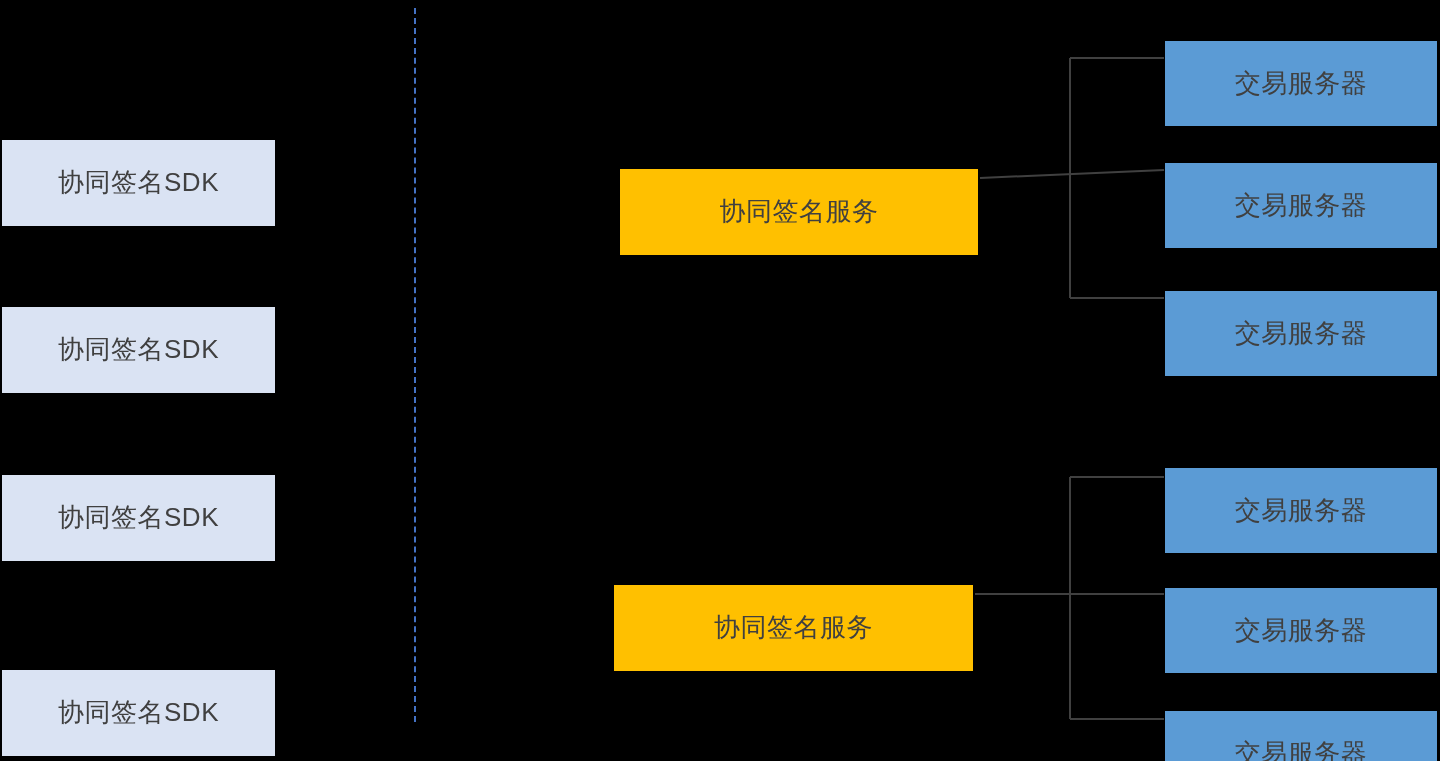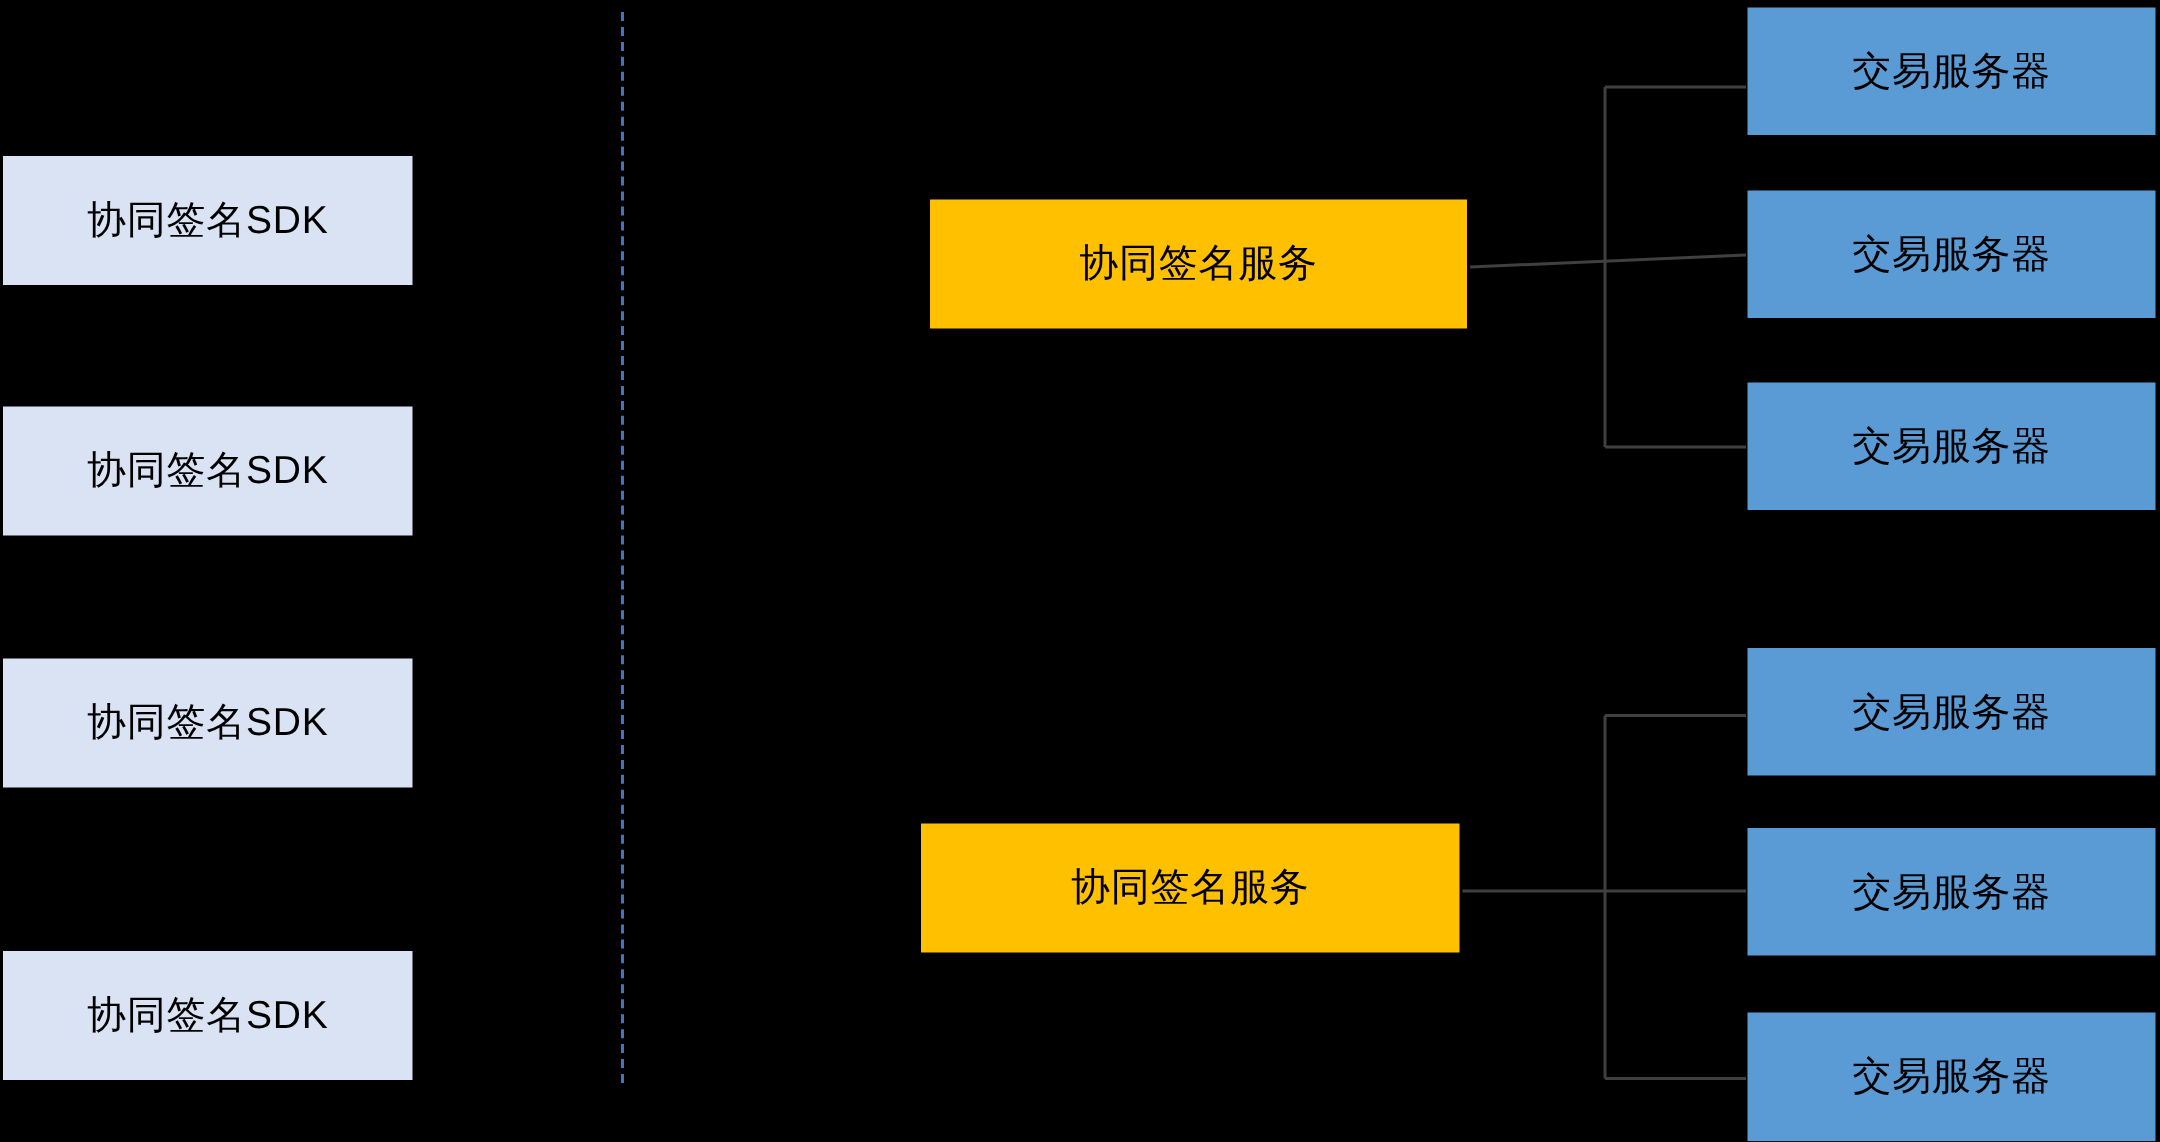--- a/index.html
+++ b/index.html
@@ -14,26 +14,27 @@
     background: #000000;
     overflow: hidden;
     font-family: "Liberation Sans", "DejaVu Sans", sans-serif;
   }
   .node {
     position: absolute;
     display: flex;
     align-items: center;
     justify-content: center;
     box-sizing: border-box;
-    color: #000000;
+    color: #404040;
     font-size: 26px;
     line-height: 1.2;
     letter-spacing: 0.5px;
     white-space: nowrap;
     user-select: none;
+    margin-top: 36px;
   }
   .sdk-node  { background: #dae3f3; }
   .svc-node  { background: #ffc000; text-align: center; }
   .srv-node  { background: #5b9bd5; }
 
   .divider {
     position: absolute;
     border-left: 2px dashed #4472c4;
     width: 0;
   }

